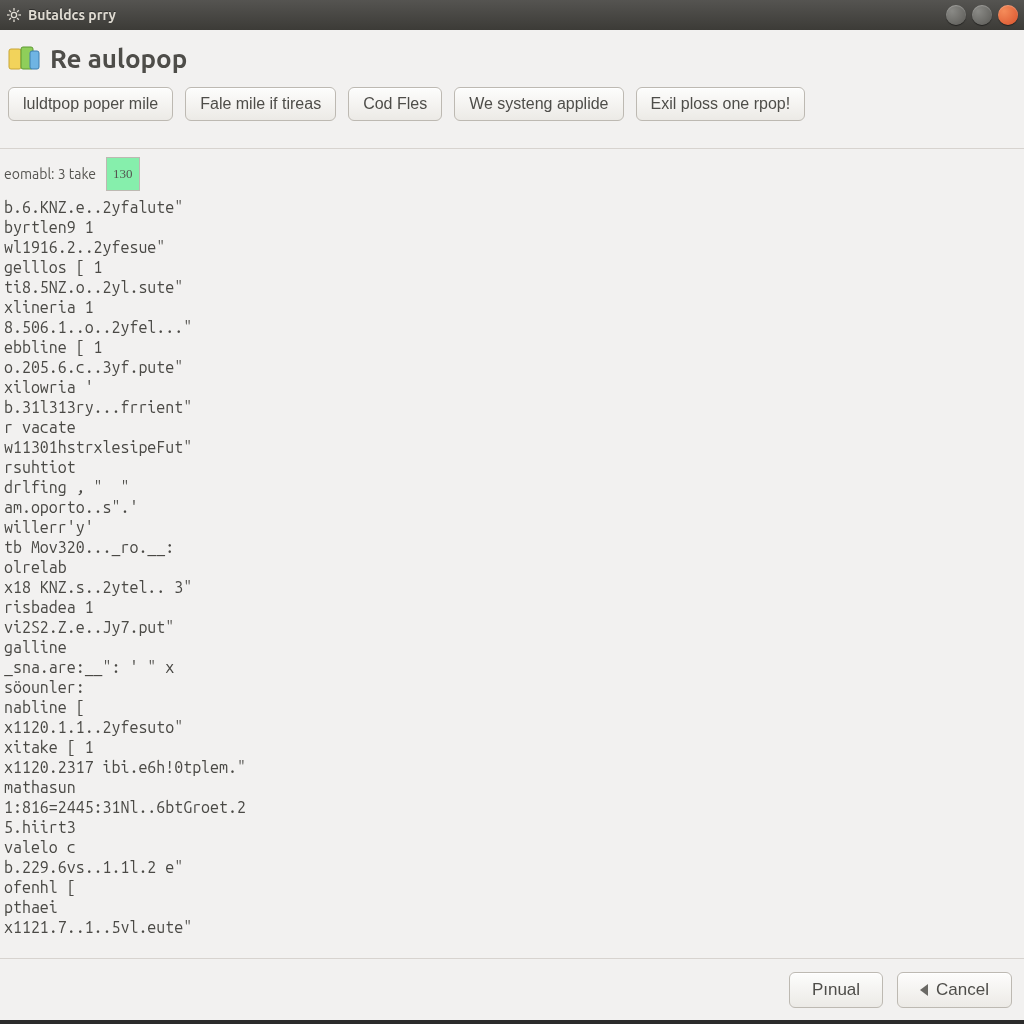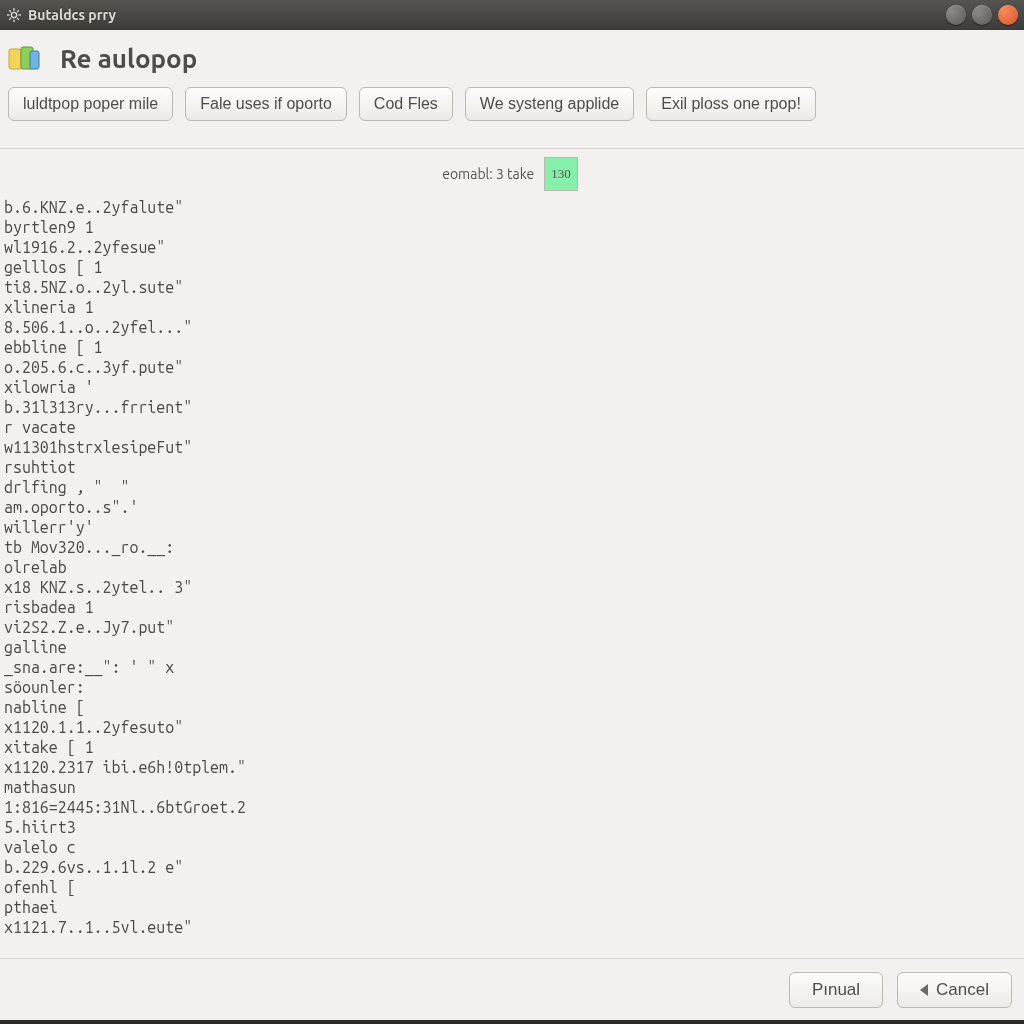--- a/index.html
+++ b/index.html
@@ -33,21 +33,21 @@
   .winbtn.help  { background: radial-gradient(circle at 30% 30%, #8a8a86, #5a5955); }
   .winbtn.min   { background: radial-gradient(circle at 30% 30%, #8a8a86, #5a5955); }
   .winbtn.close { background: radial-gradient(circle at 30% 30%, #f58c5a, #d9522c); }
 
   
   .header {
     padding: 14px 14px 6px 8px;
     border-bottom: 1px solid #d7d3cf;
   }
   .header-row1 {
-    display: flex; align-items: center; gap: 20px;
+    display: flex; align-items: center; gap: 10px;
     margin-bottom: 14px;
   }
   .app-icon {
     width: 32px; height: 26px;
     display: inline-flex; align-items: center; justify-content: center;
   }
   .page-title {
     font-size: 26px; font-weight: bold; color: #4e4d49;
   }
   .subtitle {
@@ -67,21 +67,20 @@
     color: #4e4d49;
     box-shadow: inset 0 1px 0 #fff;
     cursor: pointer;
   }
 
   
   .status {
     display: flex; align-items: center; gap: 10px;
     font-size: 14px; color: #555450;
     padding: 8px 8px 4px 4px;
-    justify-content: center;
   }
   .num-box {
     display: inline-block;
     border: 1px solid #bdb9b2;
     background: #86efac;
     padding: 8px 6px;
     font-family: Liberation Serif, serif;
     font-size: 13px;
   }
 
@@ -164,21 +163,21 @@
         <rect x="1" y="3" width="12" height="20" rx="2" fill="#f2d35b" stroke="#c9a636"></rect>
         <rect x="13" y="1" width="12" height="22" rx="2" fill="#8fce5a" stroke="#5e9a33"></rect>
         <rect x="22" y="5" width="9" height="18" rx="2" fill="#6fb4e3" stroke="#3e7fae"></rect>
       </svg>
     </span>
     <span class="page-title">Re aulopop</span>
   </div>
 
   <div class="toolbar">
     <button class="tbtn">luldtpop poper mile</button>
-    <button class="tbtn">Fale uses if oporto</button>
+    <button class="tbtn">Fale mile if tireas</button>
     <button class="tbtn">Cod Fles</button>
     <button class="tbtn">We systeng applide</button>
     <button class="tbtn">Exil ploss one rpop!</button>
   </div>
 </div>
 
 <div class="status">
   <span>eomabl: 3 take</span>
   <span class="num-box">130</span>
 </div>

